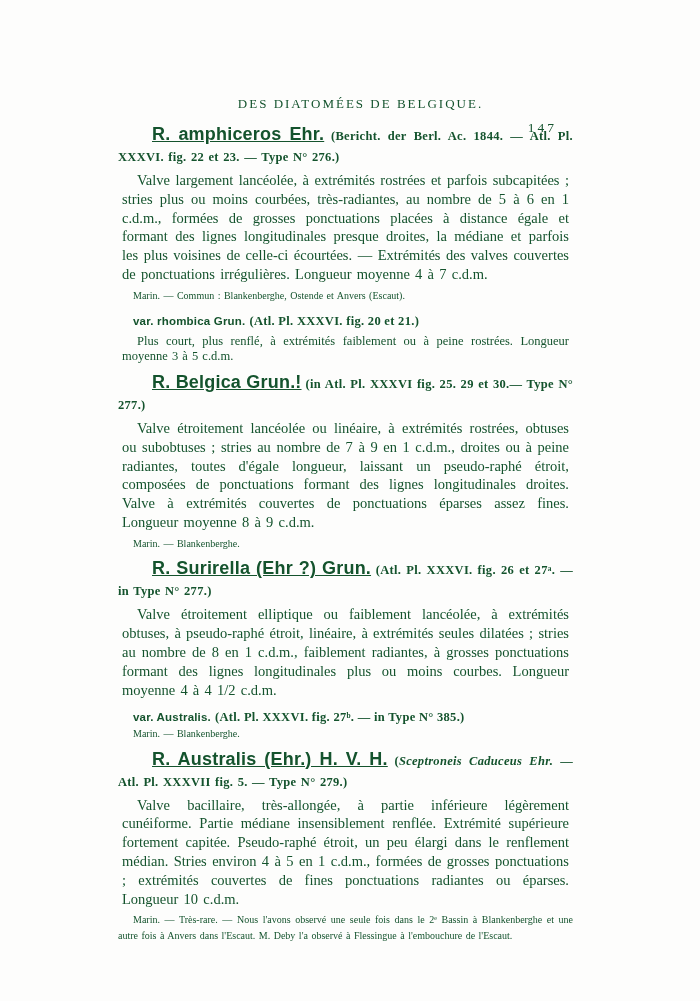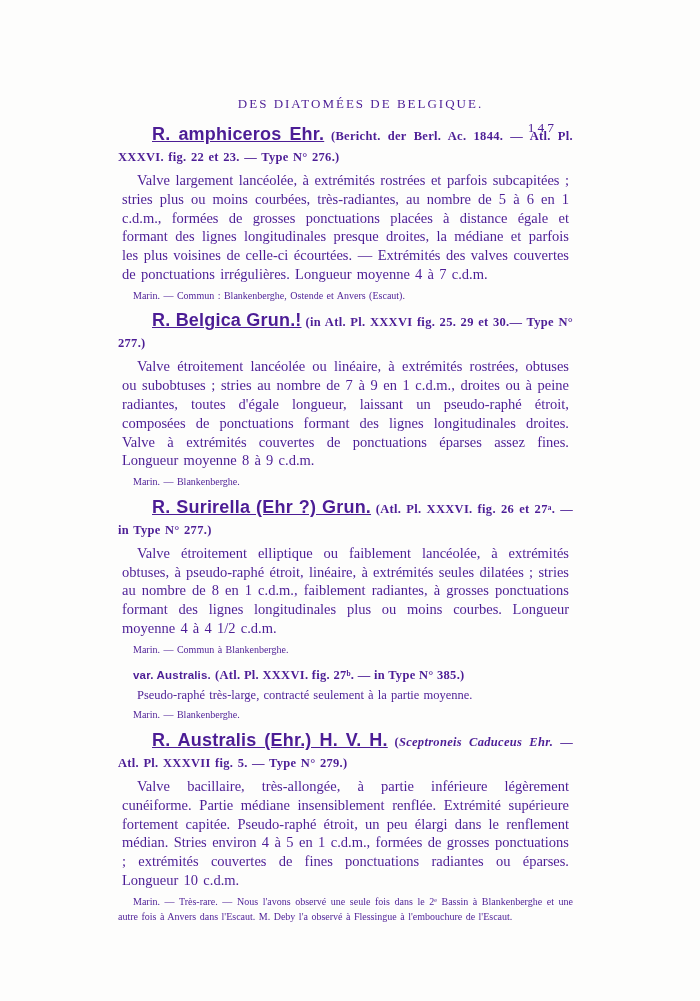--- a/index.html
+++ b/index.html
@@ -6,21 +6,21 @@
   body {
     width: 700px; height: 1001px;
     background: #ffffff;
     font-family: "Liberation Serif", "DejaVu Serif", serif;
   }
   .page {
     box-sizing: border-box;
     width: 700px; height: 1001px;
     padding: 96px 127px 0 118px;
     background: #fdfdfc;
-    color: #4c1d95;
+    color: #14532d;
     overflow: hidden;
   }
   .page-header {
     position: relative;
     text-align: center;
     font-size: 13px;
     letter-spacing: 2px;
     line-height: 16px;
     margin-bottom: 12px;
     white-space: nowrap;
@@ -101,44 +101,49 @@
     <span class="page-number">147</span>
   </div>
 
   <section>
     <p class="species-heading">
       <span class="species-name">R. amphiceros Ehr.</span>
       <span class="species-citation">(Bericht. der Berl. Ac. 1844. — Atl. Pl. XXXVI. fig. 22 et 23. — Type N° 276.)</span>
     </p>
     <p class="description">Valve largement lancéolée, à extrémités rostrées et parfois subcapitées ; stries plus ou moins courbées, très-radiantes, au nombre de 5 à 6 en 1 c.d.m., formées de grosses ponctuations placées à distance égale et formant des lignes longitudinales presque droites, la médiane et parfois les plus voisines de celle-ci écourtées. — Extrémités des valves couvertes de ponctuations irrégulières. Longueur moyenne 4 à 7 c.d.m.</p>
     <p class="habitat">Marin. — Commun : Blankenberghe, Ostende et Anvers (Escaut).</p>
+    <div class="variety">
+      <p class="variety-heading">
+        <span class="variety-name">var. rhombica Grun.</span>
+        <span class="variety-citation">(Atl. Pl. XXXVI. fig. 20 et 21.)</span>
+      </p>
+      <p class="description">Plus court, plus renflé, à extrémités faiblement ou à peine rostrées. Longueur moyenne 3 à 5 c.d.m.</p>
+    </div>
   </section>
 
   <section>
     <p class="species-heading">
       <span class="species-name">R. Belgica Grun.!</span>
       <span class="species-citation">(in Atl. Pl. XXXVI fig. 25. 29 et 30.— Type N° 277.)</span>
     </p>
     <p class="description">Valve étroitement lancéolée ou linéaire, à extrémités rostrées, obtuses ou subobtuses ; stries au nombre de 7 à 9 en 1 c.d.m., droites ou à peine radiantes, toutes d'égale longueur, laissant un pseudo-raphé étroit, composées de ponctuations formant des lignes longitudinales droites. Valve à extrémités couvertes de ponctuations éparses assez fines. Longueur moyenne 8 à 9 c.d.m.</p>
     <p class="habitat">Marin. — Blankenberghe.</p>
   </section>
 
   <section>
     <p class="species-heading">
       <span class="species-name">R. Surirella (Ehr ?) Grun.</span>
       <span class="species-citation">(Atl. Pl. XXXVI. fig. 26 et 27ᵃ. — in Type N° 277.)</span>
     </p>
     <p class="description">Valve étroitement elliptique ou faiblement lancéolée, à extrémités obtuses, à pseudo-raphé étroit, linéaire, à extrémités seules dilatées ; stries au nombre de 8 en 1 c.d.m., faiblement radiantes, à grosses ponctuations formant des lignes longitudinales plus ou moins courbes. Longueur moyenne 4 à 4 1/2 c.d.m.</p>
-    <p class="habitat">Marin. — Commun à Blankenberghe.</p>
     <div class="variety">
       <p class="variety-heading">
         <span class="variety-name">var. Australis.</span>
         <span class="variety-citation">(Atl. Pl. XXXVI. fig. 27ᵇ. — in Type N° 385.)</span>
       </p>
-      <p class="description">Pseudo-raphé très-large, contracté seulement à la partie moyenne.</p>
       <p class="habitat">Marin. — Blankenberghe.</p>
     </div>
   </section>
 
   <section>
     <p class="species-heading">
       <span class="species-name">R. Australis (Ehr.) H. V. H.</span>
       <span class="species-citation"><span>(</span><i>Sceptroneis Caduceus Ehr.</i> <span>— Atl. Pl. XXXVII fig. 5. — Type N° 279.)</span></span>
     </p>
     <p class="description">Valve bacillaire, très-allongée, à partie inférieure légèrement cunéiforme. Partie médiane insensiblement renflée. Extrémité supérieure fortement capitée. Pseudo-raphé étroit, un peu élargi dans le renflement médian. Stries environ 4 à 5 en 1 c.d.m., formées de grosses ponctuations ; extrémités couvertes de fines ponctuations radiantes ou éparses. Longueur 10 c.d.m.</p>

